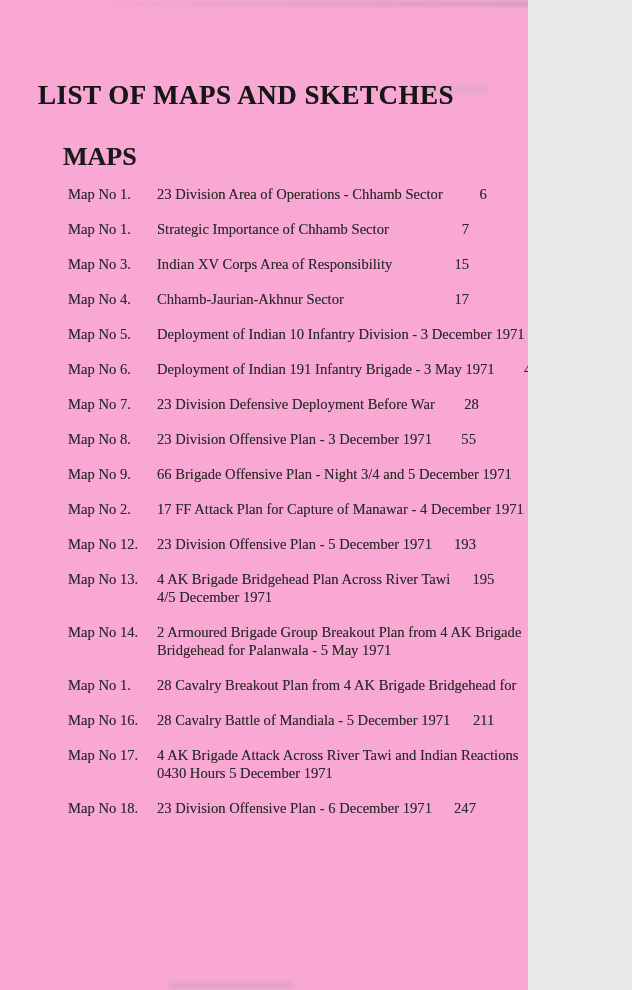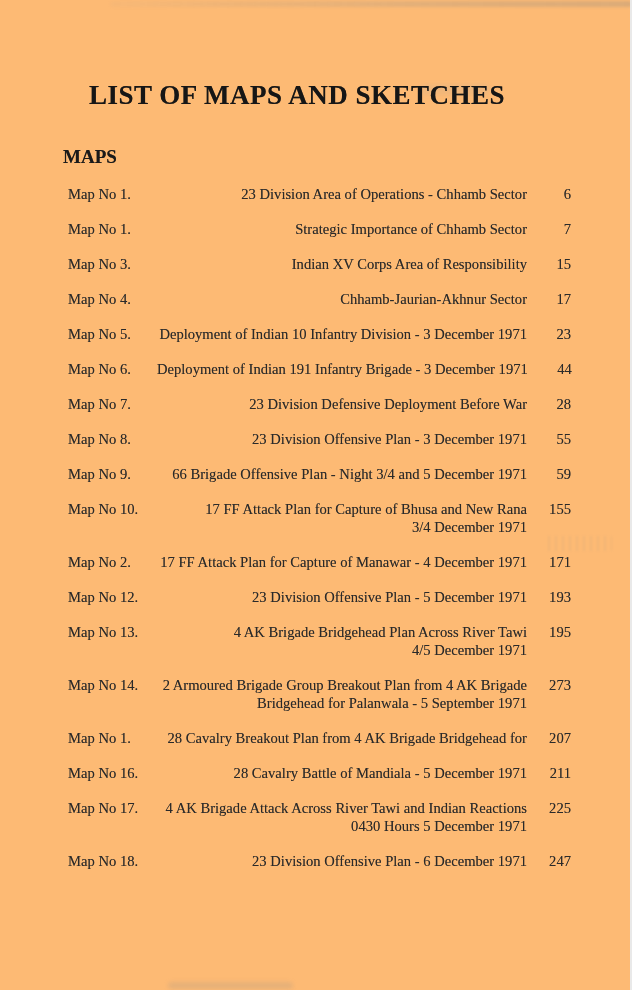--- a/index.html
+++ b/index.html
@@ -3,59 +3,59 @@
 <meta charset="utf-8">
 <style>
   html, body { margin: 0; padding: 0; }
   body {
     width: 632px; height: 990px;
     background: #e9e9e9;
     font-family: "Liberation Serif", "DejaVu Serif", serif;
   }
   .scan-page {
     position: relative;
-    width: 630px; height: 990px;
-    background: #fdba74;
+    width: 528px; height: 990px;
+    background: #f9a8d4;
     overflow: hidden;
     color: #242424;
   }
   .page-title {
     padding-top: 80px;
     text-align: center;
     transform: translateX(-18px);
     font-size: 27px;
     font-weight: bold;
     letter-spacing: 0.5px;
     line-height: 30px;
     color: #161616;
     text-shadow: 0 0 0.5px rgba(20,20,20,0.55);
   }
   .section-heading {
     margin: 37px 16px 0 63px;
-    font-size: 19px;
+    font-size: 26px;
     font-weight: bold;
     line-height: 20px;
     color: #1a1a1a;
     text-shadow: 0 0 0.5px rgba(20,20,20,0.5);
   }
   .map-list {
     margin: 18px 59px 0 68px;
   }
   .row {
     display: flex;
     align-items: flex-start;
     margin-bottom: 17px;
     font-size: 14.6px;
     line-height: 18px;
     color: #2a2a2a;
     text-shadow: 0 0 0.4px rgba(40,40,40,0.45);
   }
   .no   { flex: 0 0 89px; }
   .desc { flex: 1 1 auto; padding-right: 8px; }
-  .desc span { display: block; white-space: nowrap; text-align: right; }
+  .desc span { display: block; white-space: nowrap; }
   .page-num { flex: 0 0 36px; text-align: right; }
   
   .artifact { position: absolute; pointer-events: none; }
   .a-topline {
     top: 1px; left: 110px; width: 522px; height: 6px;
     background: linear-gradient(to right, rgba(150,150,150,0.05), rgba(140,140,140,0.22) 55%, rgba(130,130,130,0.28));
     filter: blur(1.5px);
     border-radius: 3px;
   }
   .a-title-smudge {
@@ -133,21 +133,21 @@
       <span class="desc">
           <span>Deployment of Indian 10 Infantry Division - 3 December 1971</span>
           <span></span>
         </span>
       <span class="page-num">23</span>
     </div>
 
     <div class="row">
       <span class="no">Map No 6.</span>
       <span class="desc">
-          <span>Deployment of Indian 191 Infantry Brigade - 3 December 1971</span>
+          <span>Deployment of Indian 191 Infantry Brigade - 3 May 1971</span>
           <span></span>
         </span>
       <span class="page-num">44</span>
     </div>
 
     <div class="row">
       <span class="no">Map No 7.</span>
       <span class="desc">
           <span>23 Division Defensive Deployment Before War</span>
           <span></span>
@@ -166,28 +166,20 @@
 
     <div class="row">
       <span class="no">Map No 9.</span>
       <span class="desc">
           <span>66 Brigade Offensive Plan - Night 3/4 and 5 December 1971</span>
           <span></span>
         </span>
       <span class="page-num">59</span>
     </div>
 
-    <div class="row">
-      <span class="no">Map No 10.</span>
-      <span class="desc">
-          <span>17 FF Attack Plan  for Capture of Bhusa and New Rana</span>
-          <span>3/4 December 1971</span>
-        </span>
-      <span class="page-num">155</span>
-    </div>
 
     <div class="row">
       <span class="no">Map No 2.</span>
       <span class="desc">
           <span>17 FF Attack Plan for Capture of Manawar - 4 December 1971</span>
           <span></span>
         </span>
       <span class="page-num">171</span>
     </div>
 
@@ -206,21 +198,21 @@
           <span>4 AK Brigade  Bridgehead Plan Across River Tawi</span>
           <span>4/5 December 1971</span>
         </span>
       <span class="page-num">195</span>
     </div>
 
     <div class="row">
       <span class="no">Map No 14.</span>
       <span class="desc">
           <span>2 Armoured Brigade Group Breakout Plan from 4 AK Brigade</span>
-          <span>Bridgehead for Palanwala - 5 September 1971</span>
+          <span>Bridgehead for Palanwala - 5 May 1971</span>
         </span>
       <span class="page-num">273</span>
     </div>
 
     <div class="row">
       <span class="no">Map No 1.</span>
       <span class="desc">
           <span>28 Cavalry Breakout Plan from 4 AK Brigade Bridgehead for</span>
         </span>
       <span class="page-num">207</span>

